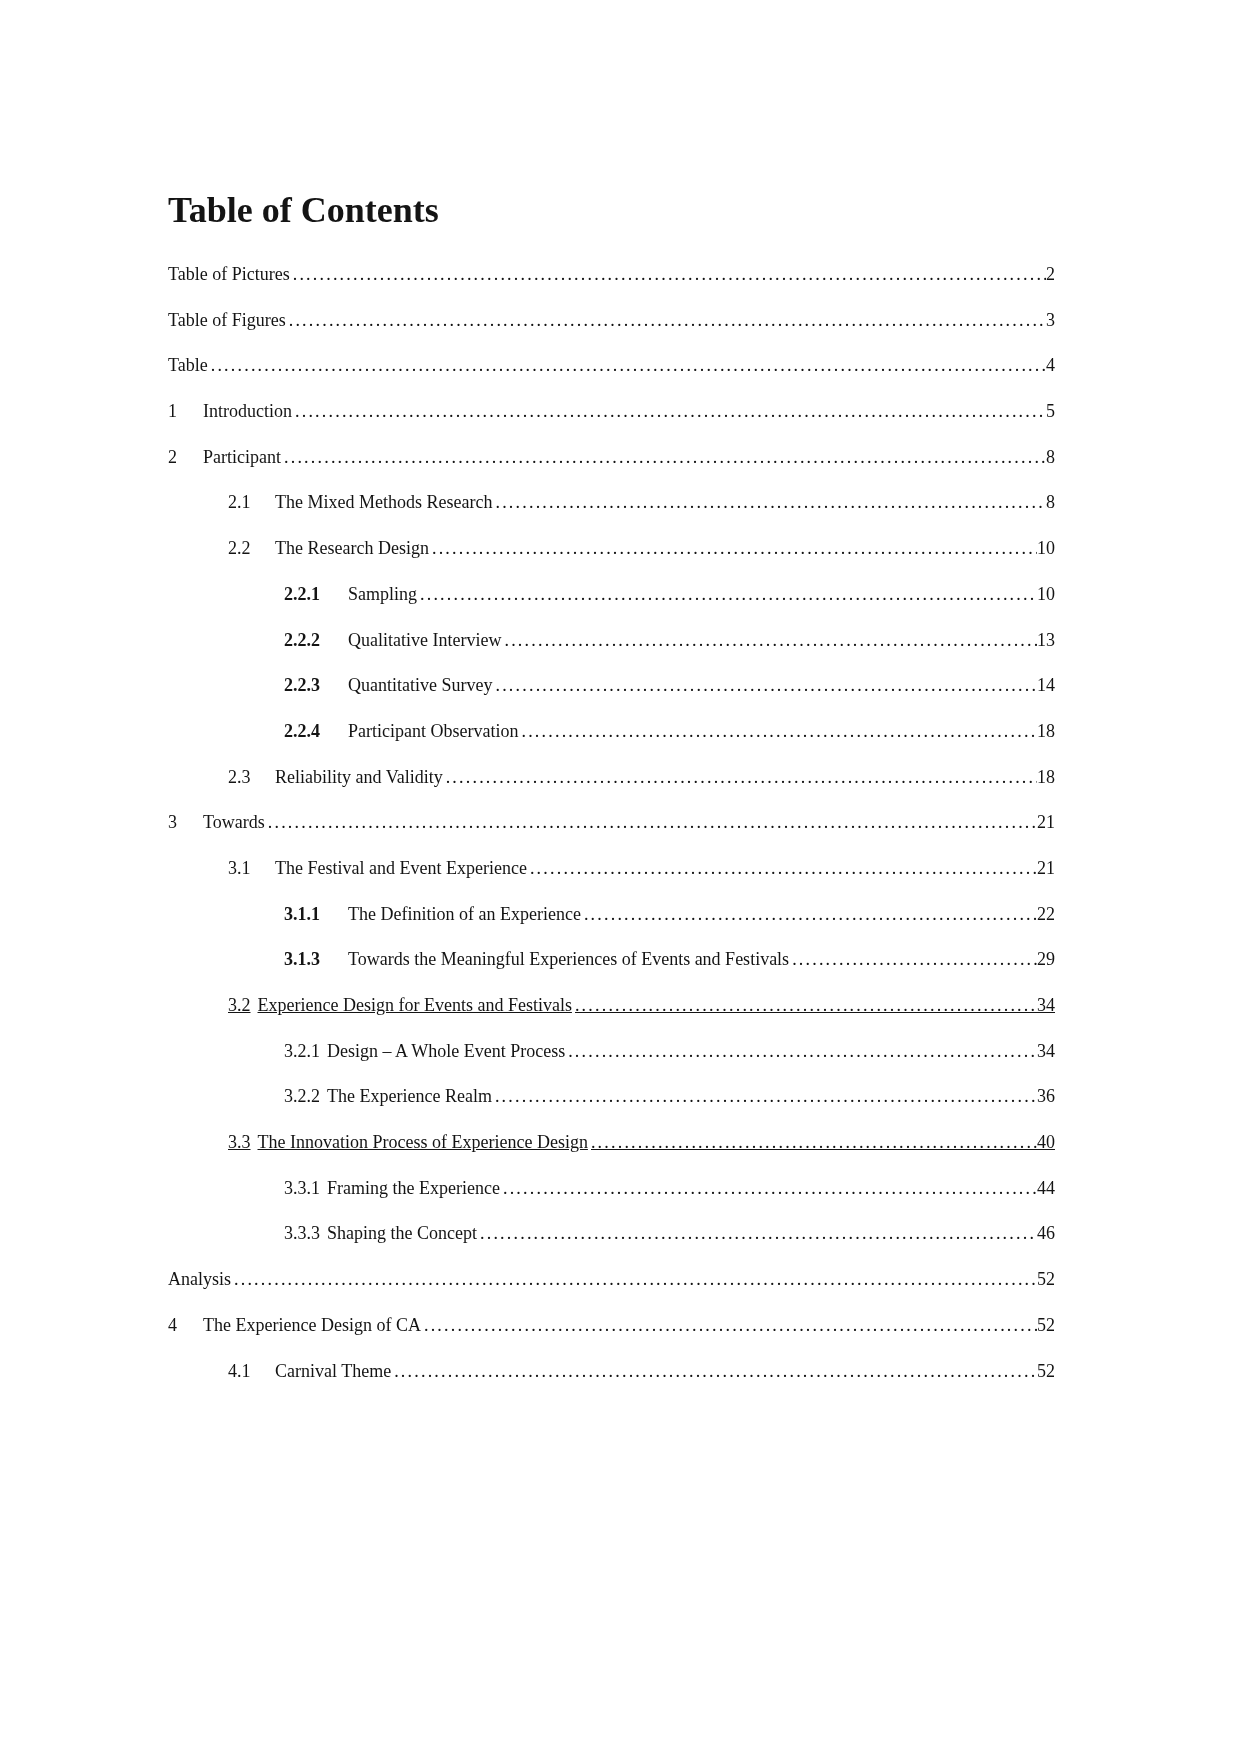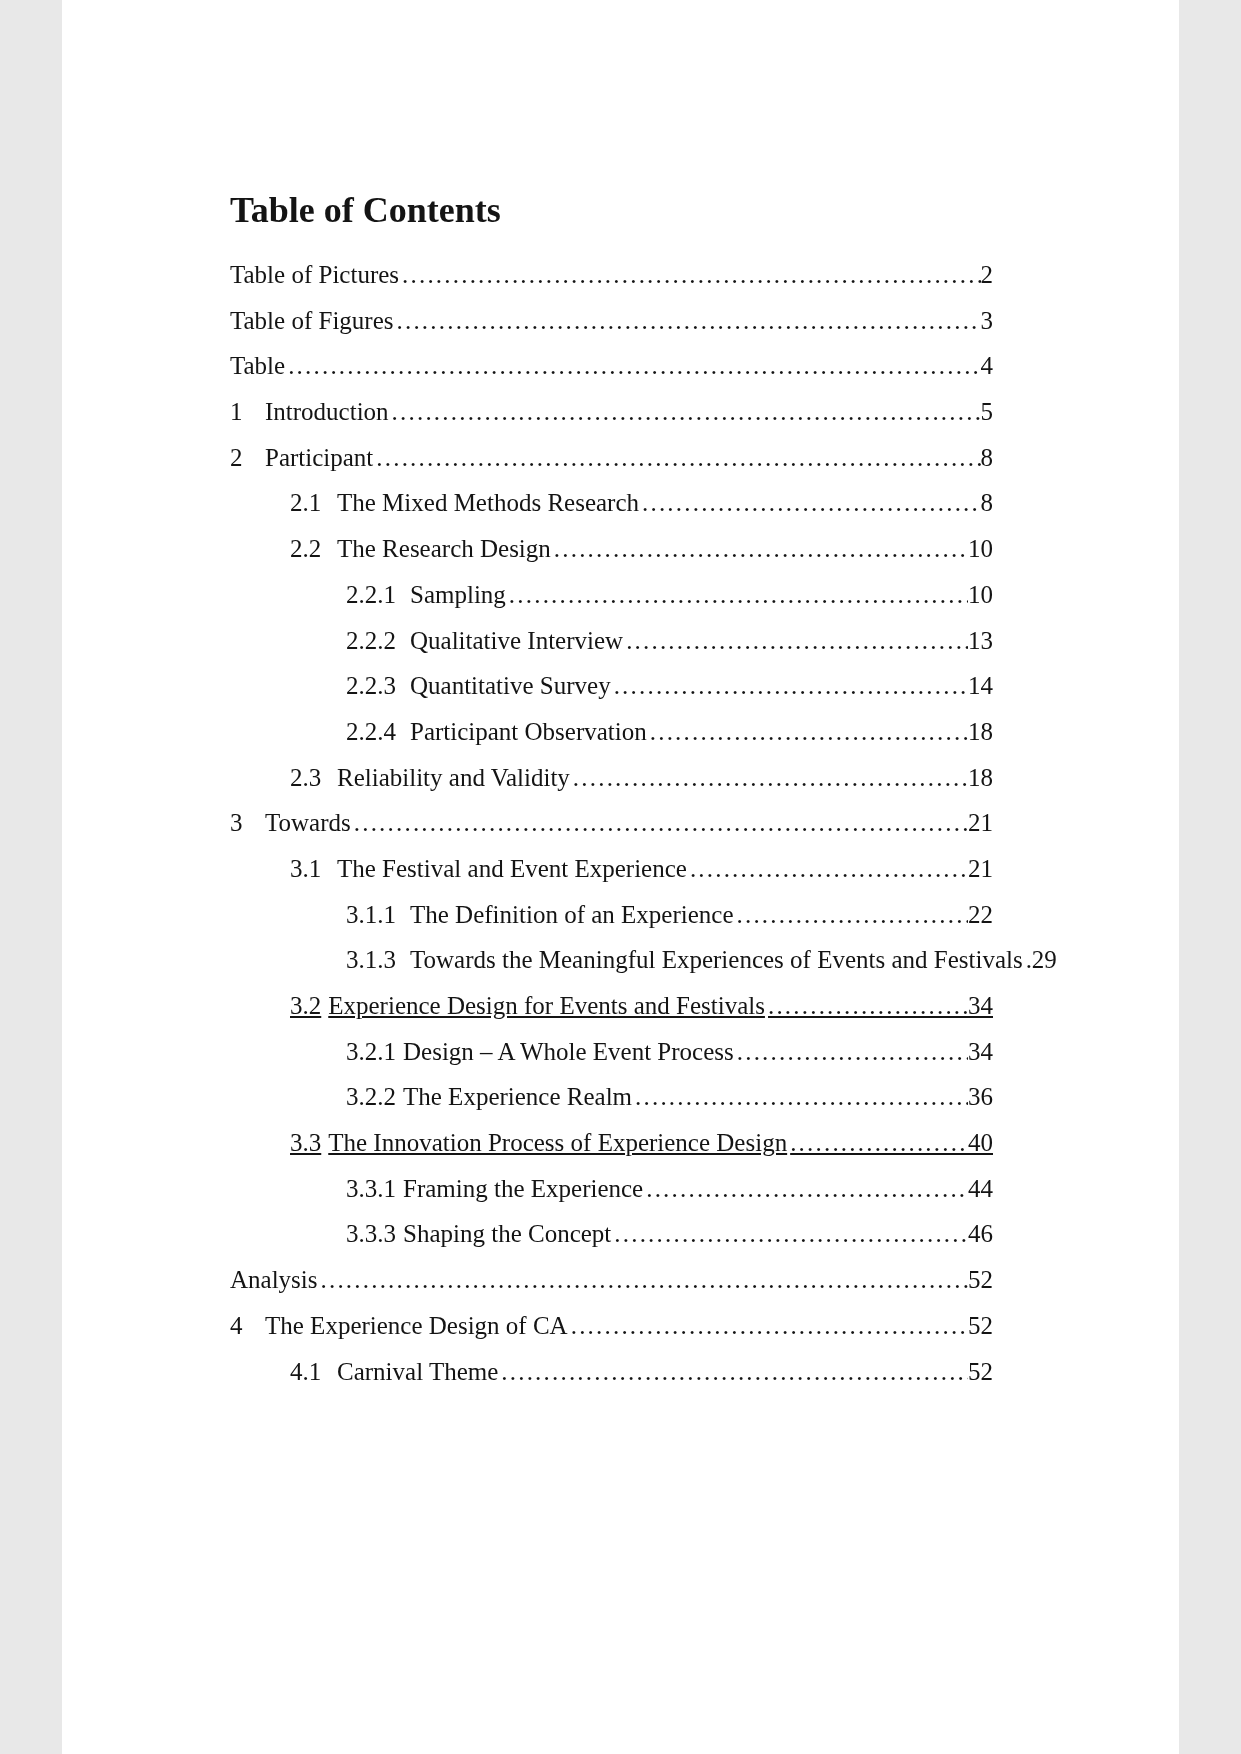--- a/index.html
+++ b/index.html
@@ -1,18 +1,18 @@
 <!DOCTYPE html>
 <html><head>
 <meta charset="utf-8">
 <style>
   html,body{margin:0;padding:0;background:#e8e8e8;}
   .page{
     position:relative;
-    width:1117px;height:1754px;
+    width:1241px;height:1754px;
     background:#ffffff;
     margin:0 auto;
     font-family:"Liberation Serif","DejaVu Serif",serif;
     color:#141414;
     overflow:hidden;
   }
   .toc{
     position:absolute;
     left:168px;top:190px;right:186px;
   }
@@ -21,21 +21,21 @@
     font-size:36px;
     line-height:40px;
     font-weight:700;
     letter-spacing:0px;
   }
   .entry{
     display:flex;
     align-items:baseline;
     height:45.7px;
     line-height:45.7px;
-    font-size:25px;
+    font-size:18px;
     white-space:nowrap;
   }
   .entry .num{flex:none;}
   .entry .label{flex:none;}
   .entry .dots{
     flex:1 1 auto;
     min-width:6px;
     overflow:hidden;
     margin-left:3px;
     letter-spacing:2.2px;
@@ -43,21 +43,21 @@
   .entry .dots::after{
     content:"......................................................................................................................................................................................................";
   }
   .entry .pg{flex:none;text-align:right;}
   
   .lv-plain{padding-left:0;}
   .lv-ch .num{width:35px;}
   .lv-l1{padding-left:60px;}
   .lv-l1 .num{width:47px;}
   .lv-l2{padding-left:116px;}
-  .lv-l2 .num{width:64px;}
+  .lv-l2 .num{width:64px;font-weight:bold;}
   .lv-l1s{padding-left:60px;text-decoration:underline;}
   .lv-l1s .num{margin-right:7px;}
   .lv-l2s{padding-left:116px;}
   .lv-l2s .num{margin-right:7px;}
 </style>
 </head>
 <body>
 
 <div class="page">
   <div class="toc">

